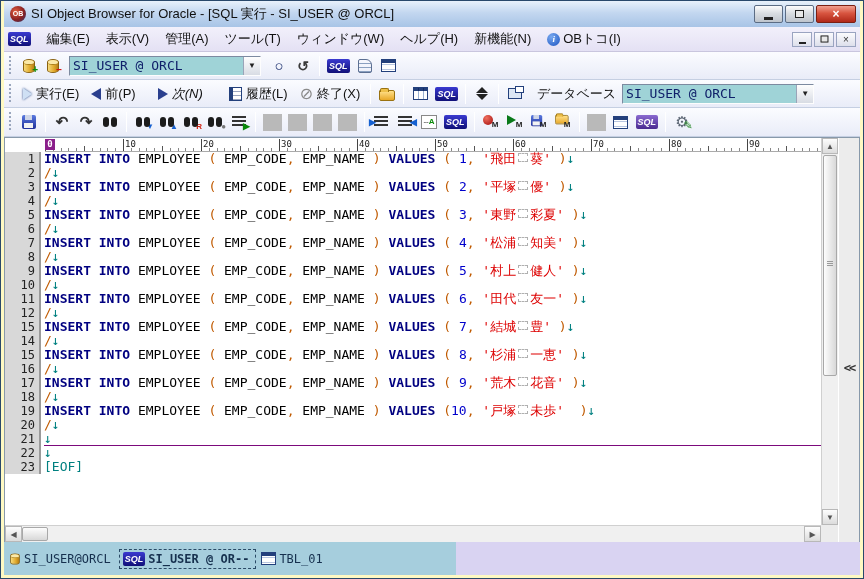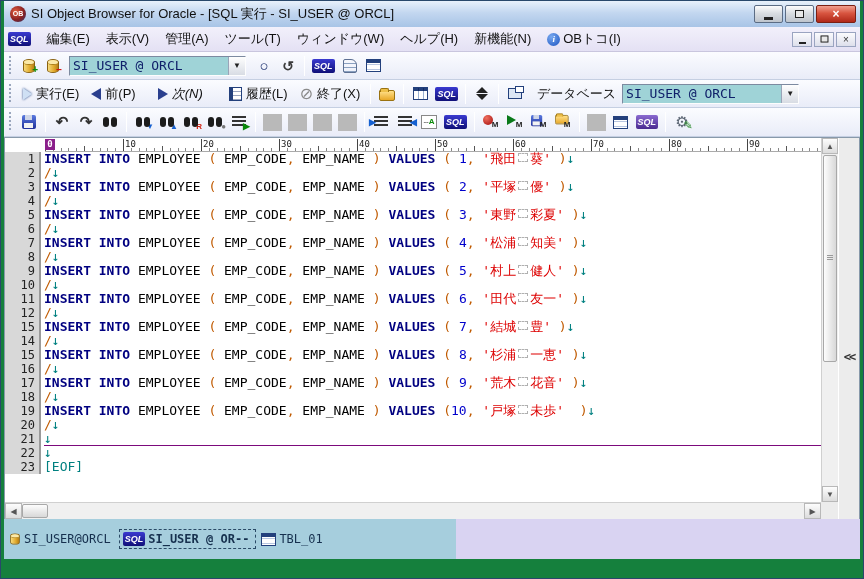--- a/index.html
+++ b/index.html
@@ -1,17 +1,17 @@
 <!DOCTYPE html>
 <html><head>
 <meta charset="utf-8">
 <style>
   * { margin:0; padding:0; box-sizing:border-box; }
   html,body { width:864px; height:579px; overflow:hidden; font-family:"Liberation Sans",sans-serif; }
-  .window { width:864px; height:579px; border:1px solid #29486b; background:#15803d; padding:0 3px 19px 3px; display:flex; flex-direction:column; }
+  .window { width:864px; height:579px; border:1px solid #29486b; background:#fef9c3; padding:0 3px 3px 3px; display:flex; flex-direction:column; }
 
   
   .titlebar { height:26px; display:flex; align-items:center; padding:0 4px 0 6px;
     background:linear-gradient(#e8f1fb,#c3d7f0 45%,#a8c4e6); }
   .app-icon { width:16px; height:16px; border-radius:50%; margin-right:5px; flex:0 0 auto;
     background:radial-gradient(circle at 35% 35%, #e06040, #8a2020 55%, #203a7a);
     color:#fff; font:bold 7px/16px "Liberation Sans",sans-serif; text-align:center; }
   .title-text { font-size:13px; color:#101010; white-space:nowrap; }
   .win-btns { margin-left:auto; display:flex; gap:2px; }
   .wbtn { width:29px; height:18px; border:1px solid #5b6c84; border-radius:2px;
@@ -42,21 +42,21 @@
   .tb2 { height:28px; }
   .tb3 { height:29px; }
   .grip { width:5px; height:70%; margin:0 4px 0 2px;
     background-image:repeating-linear-gradient(#9aa6bd 0 2px, transparent 2px 4px); background-size:2px 100%; background-repeat:no-repeat; background-position:1px 0; }
   .sep { width:1px; height:20px; background:#aab6cc; border-right:1px solid #fff; margin:0 4px; }
   .tbtn { height:24px; min-width:24px; display:flex; align-items:center; justify-content:center; padding:0 2px; border:1px solid transparent; border-radius:2px; }
   .tbtn.labeled { padding:0 5px; gap:4px; font-size:13px; color:#111; white-space:nowrap; }
 
   
   .combo { display:flex; align-items:stretch; height:20px; border:1px solid; border-color:#7c8aa0 #fdfdfd #fdfdfd #7c8aa0; background:#9fd3d7; }
-  .combo .cval { width:158px; font:13px/18px "DejaVu Sans Mono",monospace; color:#10206a; padding:0 3px; overflow:hidden; white-space:nowrap; }
+  .combo .cval { width:173px; font:13px/18px "DejaVu Sans Mono",monospace; color:#10206a; padding:0 3px; overflow:hidden; white-space:nowrap; }
   .combo .cbtn { width:17px; background:linear-gradient(#fefefe,#d8dce4); border-left:1px solid #9aa4b8; display:flex; align-items:center; justify-content:center; font-size:8px; color:#222; }
 
   
   .cyl { position:relative; display:inline-block; width:12px; height:14px;
     background:linear-gradient(90deg,#f6da7a,#e0a92c 60%,#b97f14); border:1px solid #8a6210; border-radius:6px/3px; }
   .cyl::before { content:""; position:absolute; left:0; right:0; top:0; height:4px; border-radius:50%; background:#fbe9a8; border-bottom:1px solid #a87c18; }
   .badge { position:absolute; right:-4px; bottom:-3px; font:bold 10px/10px "Liberation Sans",sans-serif; }
   .badge.plus { color:#0a8f0a; } .badge.minus { color:#d01010; }
   .circle-glyph { font-size:15px; font-weight:bold; color:#1c2f6e; }
   .refresh-glyph { font-size:14px; font-weight:bold; color:#3a3a3a; }
@@ -137,21 +137,21 @@
   .vspace { flex:1; }
   .collapse-strip { grid-column:3; grid-row:1 / span 2; background:#ececec; border-left:1px solid #fff; display:flex; align-items:center; justify-content:center; }
   .collapse-btn { font:bold 12px "DejaVu Sans Mono",monospace; color:#333; transform:translateY(28px); letter-spacing:-2px; }
   .hscroll { grid-column:1; grid-row:2; background:#f0f0f0; border-top:1px solid #d0d0d0; display:flex; align-items:stretch; }
   .hscroll .sarrow { width:17px; height:auto; }
   .hthumb { width:26px; margin:1px 0; background:linear-gradient(#fdfdfd,#d8d8d8); border:1px solid #a8a8a8; border-radius:2px; }
   .htrack { flex:1; }
   .corner { grid-column:2; grid-row:2; background:#ececec; }
 
   
-  .tabbar { height:40px; display:flex; align-items:stretch;justify-content:space-between; }
+  .tabbar { height:33px; display:flex; align-items:stretch;justify-content:space-between; }
   .tabzone { width:452px; background:#a6cedd; display:flex; align-items:center; padding-left:2px; gap:2px; flex:0 0 auto; }
   .tabfill { flex:1; background:#d9d3f2; }
   .tab { display:flex; align-items:center; gap:3px; padding:2px 6px 2px 3px; font:12px "DejaVu Sans Mono",monospace; color:#16304e; white-space:nowrap; }
   .tab.selected { border:1px dashed #2a4a66; font-weight:bold; }
   .tab .cyl { transform:scale(0.8); }
   .tab .sql-logo { margin-right:0; }
 
   
   .statusbar { height:21px; background:#ebebeb; border-top:1px solid #fff; display:flex; align-items:stretch; font-size:13px; color:#111; }
   .spanel { border-right:1px solid #c6c6c6; box-shadow:1px 0 0 #fff; }

